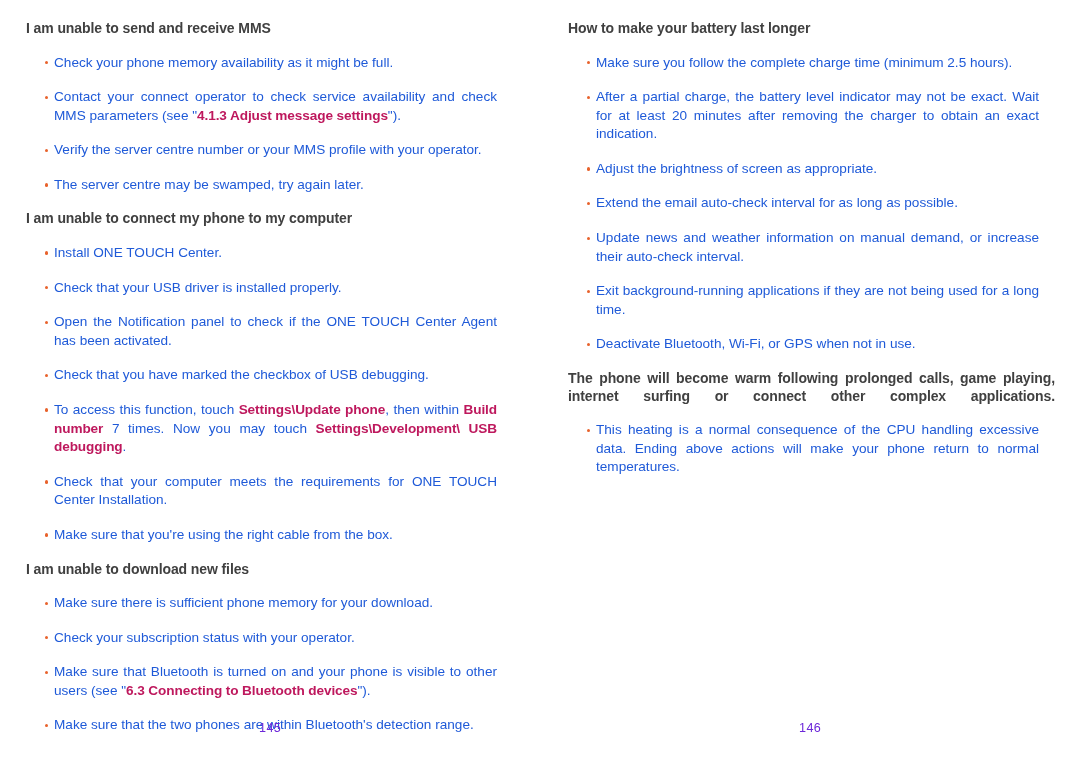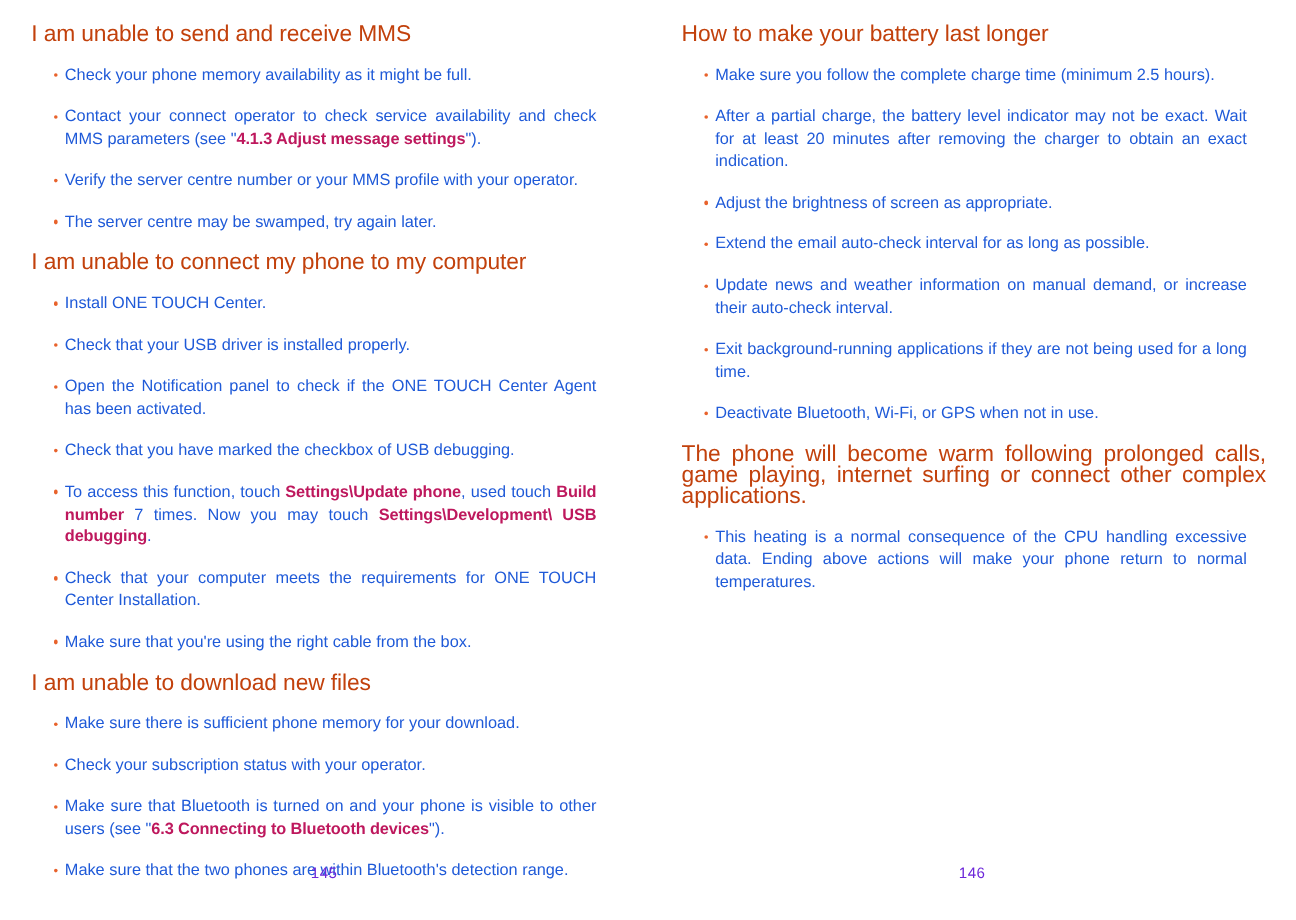--- a/index.html
+++ b/index.html
@@ -24,23 +24,23 @@
     position: absolute;
     top: 20px;
     width: 487px;
   }
   .column-left  { left: 26px; }
   .column-right { left: 568px; }
 
   .section { margin-bottom: 9px; }
 
   .section-heading {
-    color: #c2410c;
-    font-weight: normal;
-    font-size: 19px;
+    color: #404040;
+    font-weight: bold;
+    font-size: 14px;
     line-height: 17.5px;
     margin: 0 0 1px 0;
     letter-spacing: -0.1px;
   }
   .section-heading.justified {
     text-align: justify;
     text-align-last: justify;
   }
 
   ul.bullets {
@@ -101,21 +101,21 @@
             <li class="bullet"><span>The server centre may be swamped, try again later.</span></li>
           </ul>
         </div>
         <div class="section">
           <div class="section-heading">I am unable to connect my phone to my computer</div>
           <ul class="bullets">
             <li class="bullet"><span>Install ONE TOUCH Center.</span></li>
             <li class="bullet"><span>Check that your USB driver is installed properly.</span></li>
             <li class="bullet justify"><span>Open the Notification panel to check if the ONE TOUCH Center Agent has been activated.</span></li>
             <li class="bullet"><span>Check that you have marked the checkbox of USB debugging.</span></li>
-            <li class="bullet justify"><span>To access this function, touch </span><b>Settings\Update phone</b><span>, used touch </span><b>Build number</b><span> 7 times. Now you may touch </span><b>Settings\Development\ USB debugging</b><span>.</span></li>
+            <li class="bullet justify"><span>To access this function, touch </span><b>Settings\Update phone</b><span>, then within </span><b>Build number</b><span> 7 times. Now you may touch </span><b>Settings\Development\ USB debugging</b><span>.</span></li>
             <li class="bullet justify"><span>Check that your computer meets the requirements for ONE TOUCH Center Installation.</span></li>
             <li class="bullet"><span>Make sure that you're using the right cable from the box.</span></li>
           </ul>
         </div>
         <div class="section">
           <div class="section-heading">I am unable to download new files</div>
           <ul class="bullets">
             <li class="bullet"><span>Make sure there is sufficient phone memory for your download.</span></li>
             <li class="bullet"><span>Check your subscription status with your operator.</span></li>
           </ul>

